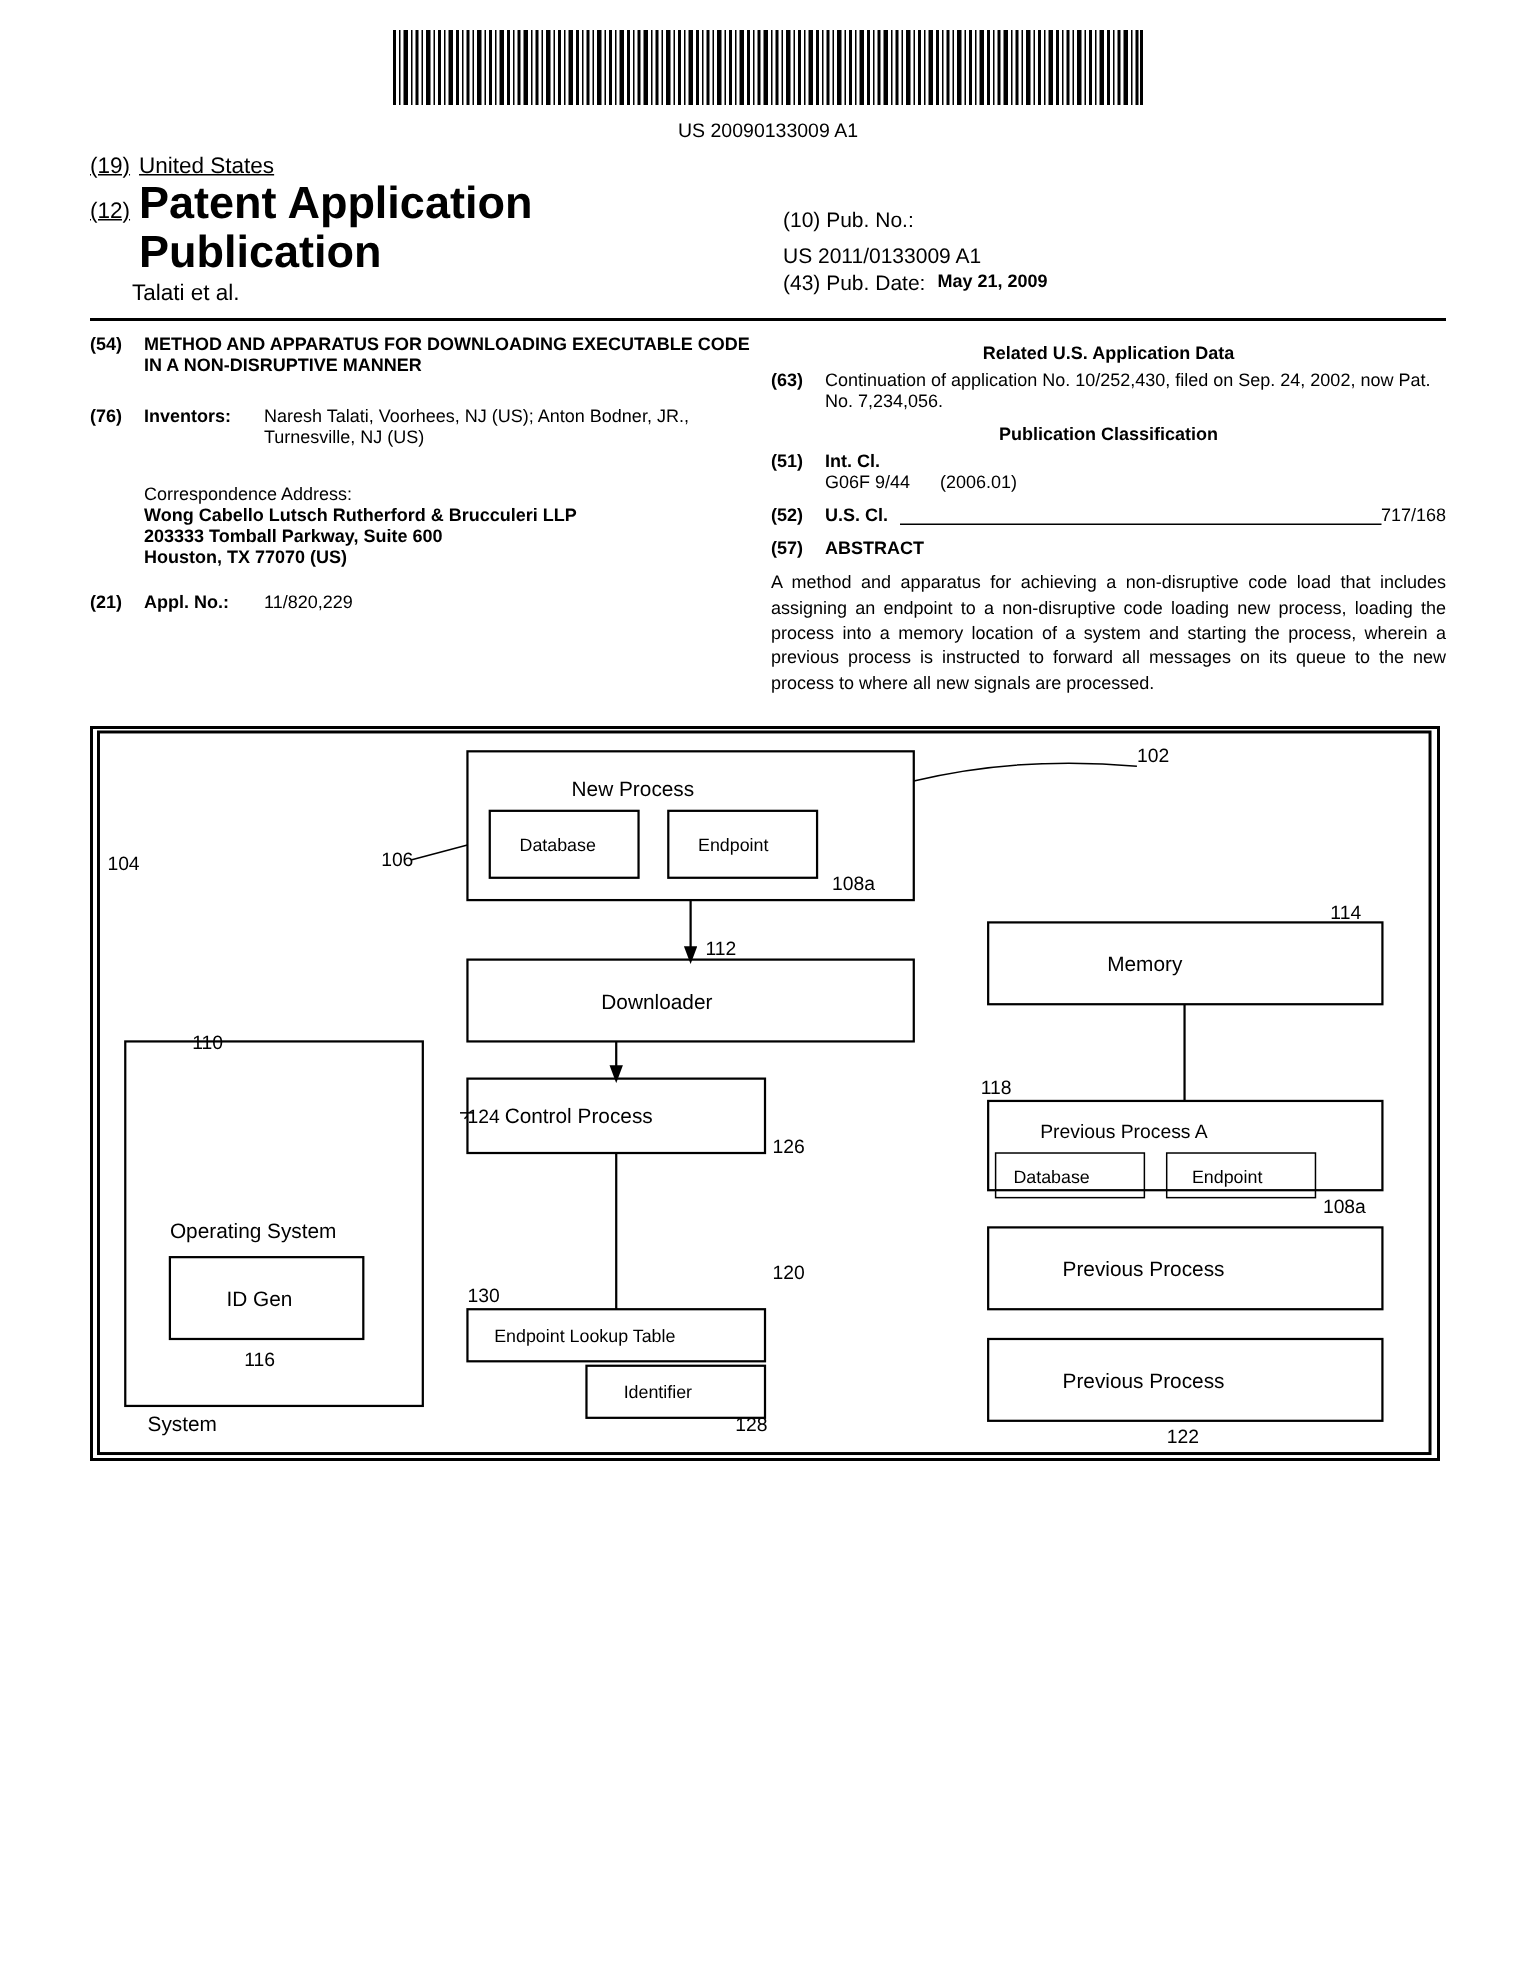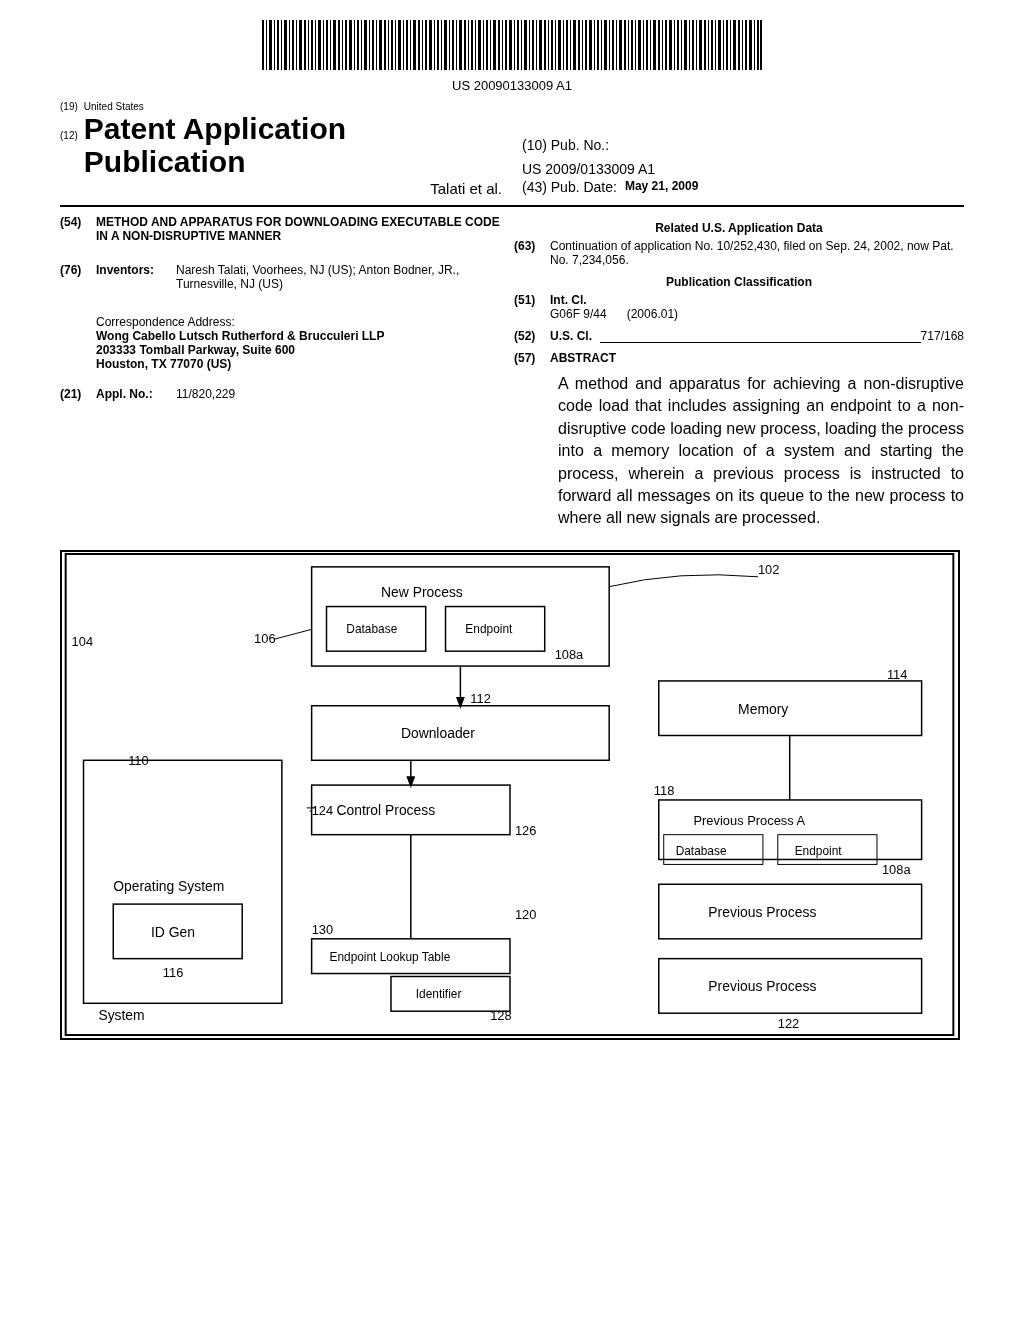--- a/index.html
+++ b/index.html
@@ -37,22 +37,23 @@
     
     .header-block {
       display: flex;
       align-items: flex-start;
       margin-bottom: 6px;
     }
     .header-left {
       flex: 1;
     }
     .country-label {
-      font-size: 10px;
-      font-family: Arial, sans-serif;
+      font-size: 15px;
+      font-family: Arial, sans-serif;
+      text-decoration: underline;
     }
     .patent-title-big {
       font-size: 30px;
       font-weight: bold;
       font-family: Arial, sans-serif;
       line-height: 1.1;
     }
     .authors {
       font-size: 15px;
       font-family: Arial, sans-serif;
@@ -120,24 +121,23 @@
     .field-content {
       flex: 1;
     }
 
     .section-title {
       font-weight: bold;
       text-align: center;
       margin: 6px 0 4px 0;
     }
     .abstract-text {
-      font-size: 16px;
+      font-size: 12px;
       line-height: 1.4;
       text-align: justify;
-      margin-left: 44px;
     }
   </style>
 </head>
 <body>
 
 <div class="page">
 
   <div class="barcode-area">
     <svg class="barcode-svg" width="500" height="50" viewBox="0 0 500 50">
 
@@ -283,26 +283,26 @@
   <div class="header-block">
     <div class="header-left">
       <div style="display:flex;align-items:baseline;gap:6px;">
         <span class="country-label">(19)</span>
         <span class="country-label">United States</span>
       </div>
       <div style="display:flex;align-items:baseline;gap:6px;">
         <span class="country-label">(12)</span>
         <span class="patent-title-big">Patent Application Publication</span>
       </div>
-      <div style="margin-left:28px;text-align:right;" class="authors">Talati et al.</div>
+      <div style="margin-left:28px;" class="authors">Talati et al.</div>
     </div>
     <div class="header-right">
       <div class="pub-line">
         <span>(10) Pub. No.:</span>
-        <span>US 2009/0133009 A1</span>
+        <span>US 2011/0133009 A1</span>
       </div>
       <div class="pub-date-line">
         <span>(43) Pub. Date:</span>
         <span class="pub-date-bold">May 21, 2009</span>
       </div>
     </div>
   </div>
 
   <hr class="divider">
 

